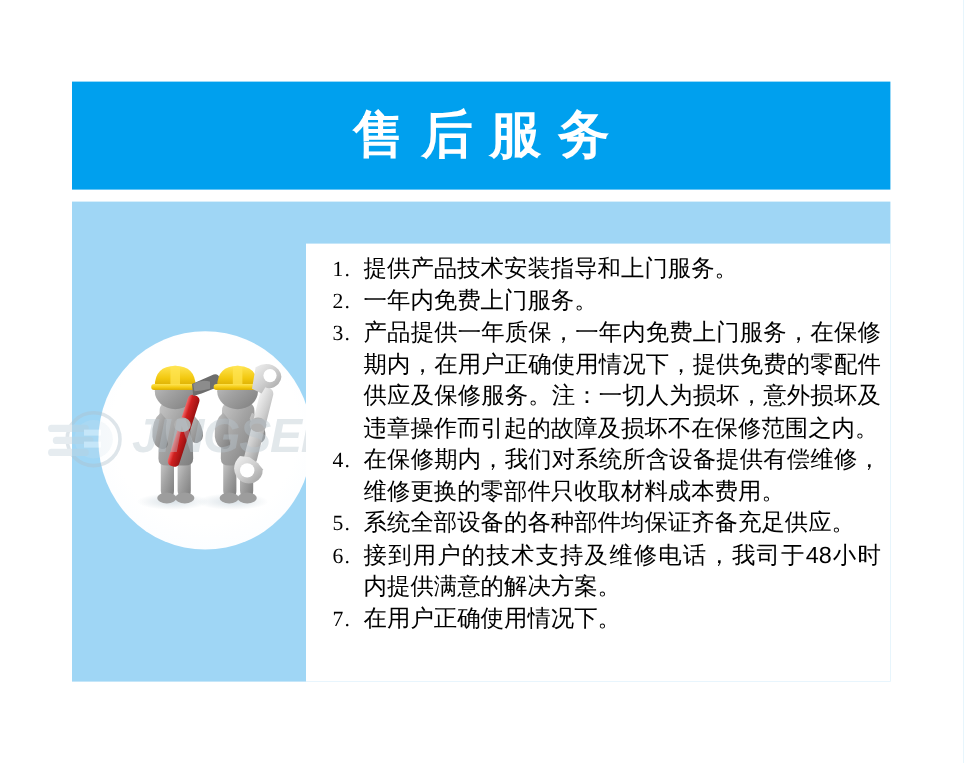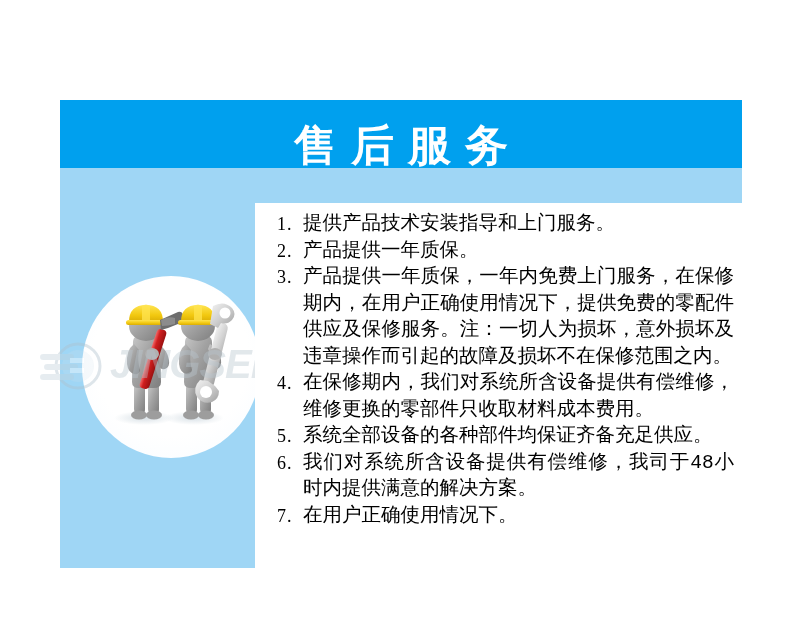--- a/index.html
+++ b/index.html
@@ -25,21 +25,20 @@
     position: absolute;
     left: 60px;
     top: 68px;
     width: 682px;
     height: 90px;
     background: #00a0ee;
     display: flex;
     align-items: center;
     justify-content: center;
     box-sizing: border-box;
-    margin-top: 32px;
   }
   .banner-title {
     color: #ffffff;
     font-family: "Liberation Sans", "DejaVu Sans", sans-serif;
     font-size: 43px;
     font-weight: bold;
     letter-spacing: 14px;
     text-indent: 14px;
     line-height: 1;
     white-space: nowrap;
@@ -86,21 +85,21 @@
   .item-num {
     flex: 0 0 auto;
     width: 26px;
     text-align: left;
     font-family: "Liberation Serif", "DejaVu Serif", serif;
     font-size: 18px;
     letter-spacing: 1px;
   }
   .item-text {
     flex: 1 1 auto;
-    font-family: Liberation Mono, monospace;
+    font-family: Liberation Sans, sans-serif;
     text-align: justify;
   }
 
   
   .illustration {
     position: absolute;
     left: 82px;
     top: 276px;
     width: 178px;
     height: 182px;
@@ -271,37 +270,37 @@
   </div>
 
   <div class="content-card">
     <ol class="list" id="service-list">
         <li class="list-item">
           <span class="item-num">1.</span>
           <span class="item-text">提供产品技术安装指导和上门服务。</span>
         </li>
         <li class="list-item">
           <span class="item-num">2.</span>
-          <span class="item-text">产品提供一年质保。</span>
+          <span class="item-text">一年内免费上门服务。</span>
         </li>
         <li class="list-item">
           <span class="item-num">3.</span>
           <span class="item-text">产品提供一年质保，一年内免费上门服务，在保修期内，在用户正确使用情况下，提供免费的零配件供应及保修服务。注：一切人为损坏，意外损坏及违章操作而引起的故障及损坏不在保修范围之内。</span>
         </li>
         <li class="list-item">
           <span class="item-num">4.</span>
           <span class="item-text">在保修期内，我们对系统所含设备提供有偿维修，维修更换的零部件只收取材料成本费用。</span>
         </li>
         <li class="list-item">
           <span class="item-num">5.</span>
           <span class="item-text">系统全部设备的各种部件均保证齐备充足供应。</span>
         </li>
         <li class="list-item">
           <span class="item-num">6.</span>
-          <span class="item-text">我们对系统所含设备提供有偿维修，我司于48小时内提供满意的解决方案。</span>
+          <span class="item-text">接到用户的技术支持及维修电话，我司于48小时内提供满意的解决方案。</span>
         </li>
         <li class="list-item">
           <span class="item-num">7.</span>
           <span class="item-text">在用户正确使用情况下。</span>
         </li>
       </ol>
   </div>
 
 </div>
 

